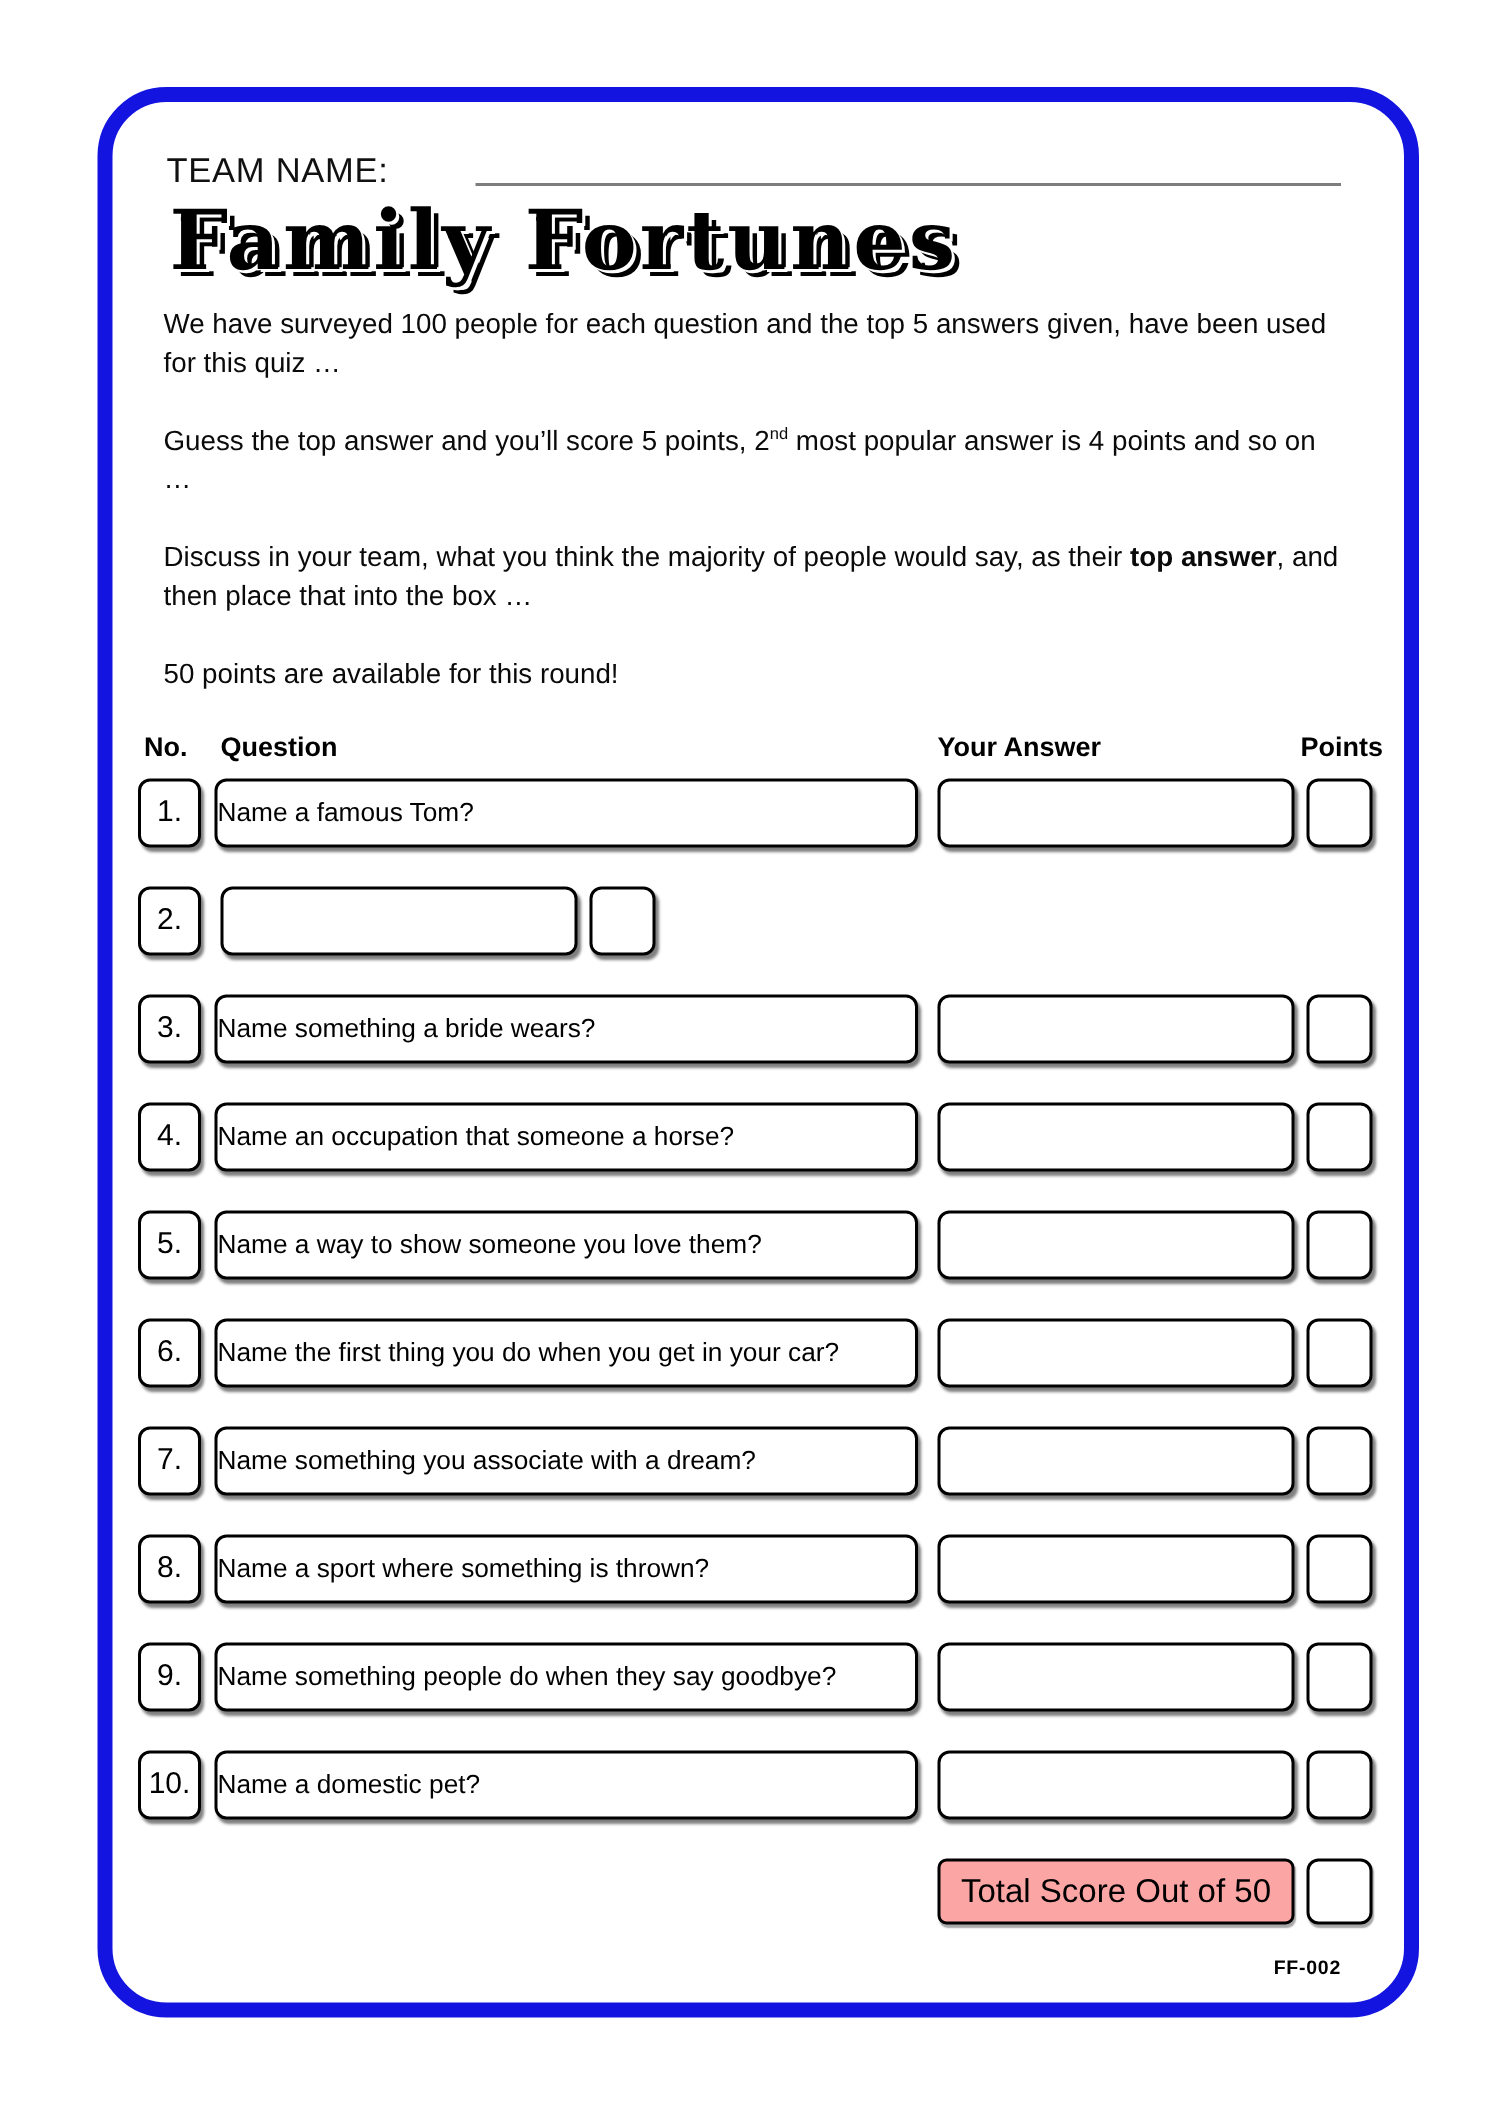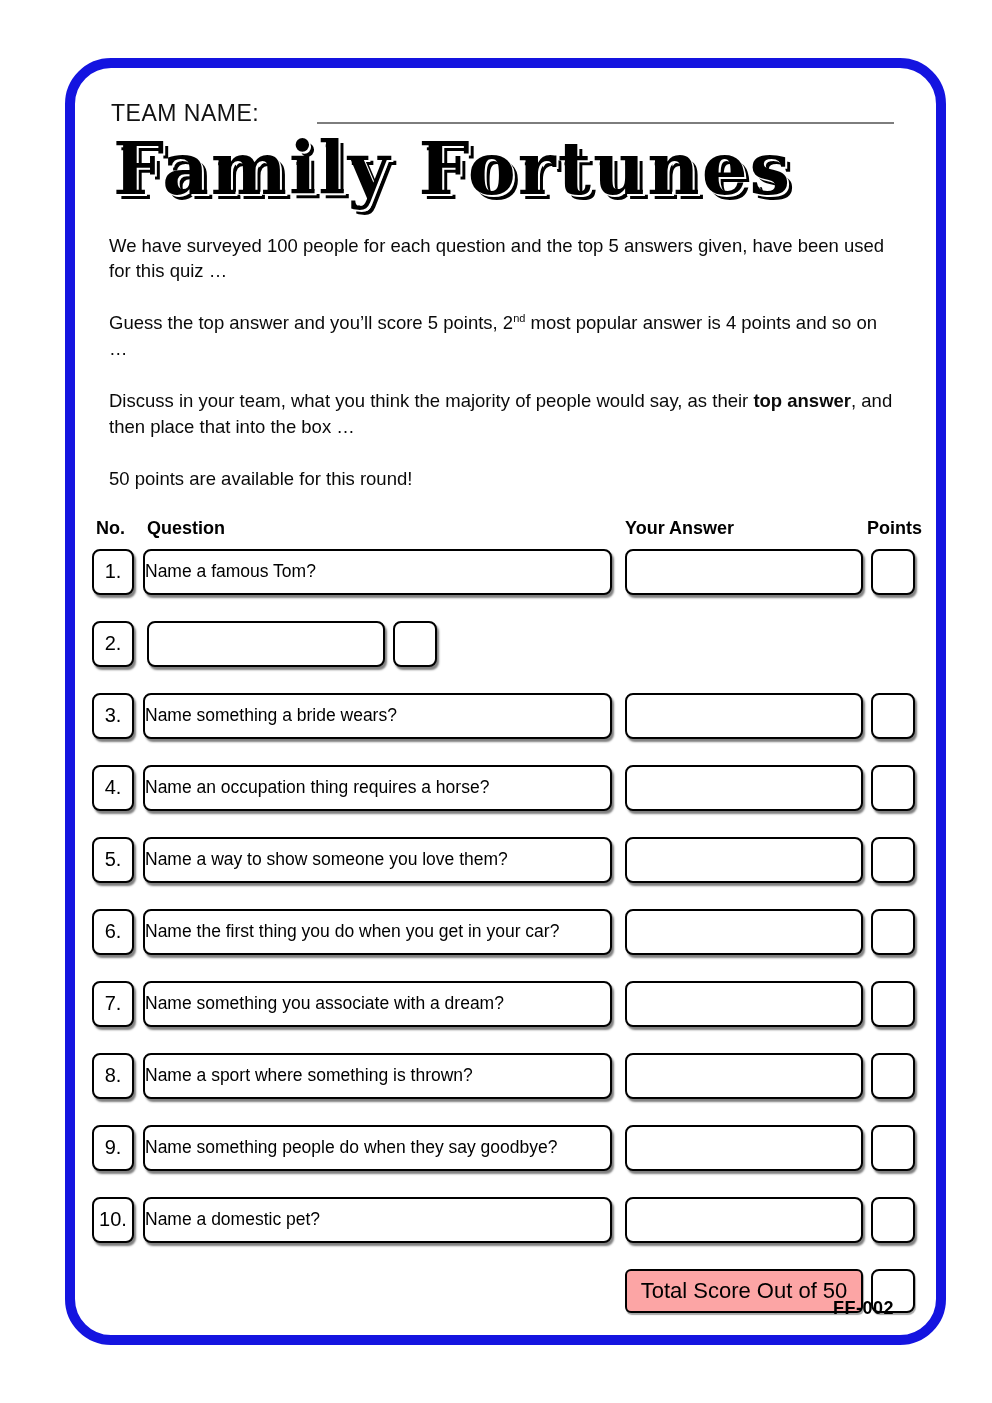--- a/index.html
+++ b/index.html
@@ -36,26 +36,26 @@
     flex: 1 1 auto;
     margin: 0 2px 3px 10px;
     border-bottom: 2px solid #7d7d7d;
     height: 20px;
     cursor: text;
   }
   
   .title {
     font-family: "DejaVu Serif", serif;
     font-weight: bold;
-    font-size: 72px;
+    font-size: 55px;
     letter-spacing: 2px;
     white-space: nowrap;
     color: #000;
     text-shadow: 2px 2px 0 #ffffff, 5px 5px 0 #000000;
-    margin: 2px 0 26px 4px;
+    margin: 2px 0 14px 4px;
     line-height: 1.05;
   }
   
   .intro p {
     font-size: 18.5px;
     line-height: 1.4;
     max-width: 800px;
     margin-bottom: 26px;
     color: #0a0a0a;
   }
@@ -113,21 +113,21 @@
     border: 2.4px solid #000;
     border-radius: 8px;
     background: #fff;
     height: 44px;
     box-shadow: 1px 2px 1px rgba(0,0,0,0.35);
     cursor: text;
   }
   .footer-code {
     position: absolute;
     right: 42px; bottom: 16px;
-    font-size: 18px;
+    font-size: 13px;
     font-weight: bold;
     letter-spacing: 0.5px;
   }
 </style>
 </head>
 <body>
 
 <div class="card">
 
   <div class="team-row">
@@ -168,21 +168,21 @@
 
   <div class="q-row">
     <div class="col-no box no-box">3.</div>
     <div class="col-q box q-box">Name something a bride wears?</div>
     <div class="col-a box a-box"></div>
     <div class="col-p box p-box"></div>
   </div>
 
   <div class="q-row">
     <div class="col-no box no-box">4.</div>
-    <div class="col-q box q-box">Name an occupation thing requires a horse?</div>
+    <div class="col-q box q-box">Name an occupation that someone a horse?</div>
     <div class="col-a box a-box"></div>
     <div class="col-p box p-box"></div>
   </div>
 
   <div class="q-row">
     <div class="col-no box no-box">5.</div>
     <div class="col-q box q-box">Name a way to show someone you love them?</div>
     <div class="col-a box a-box"></div>
     <div class="col-p box p-box"></div>
   </div>

